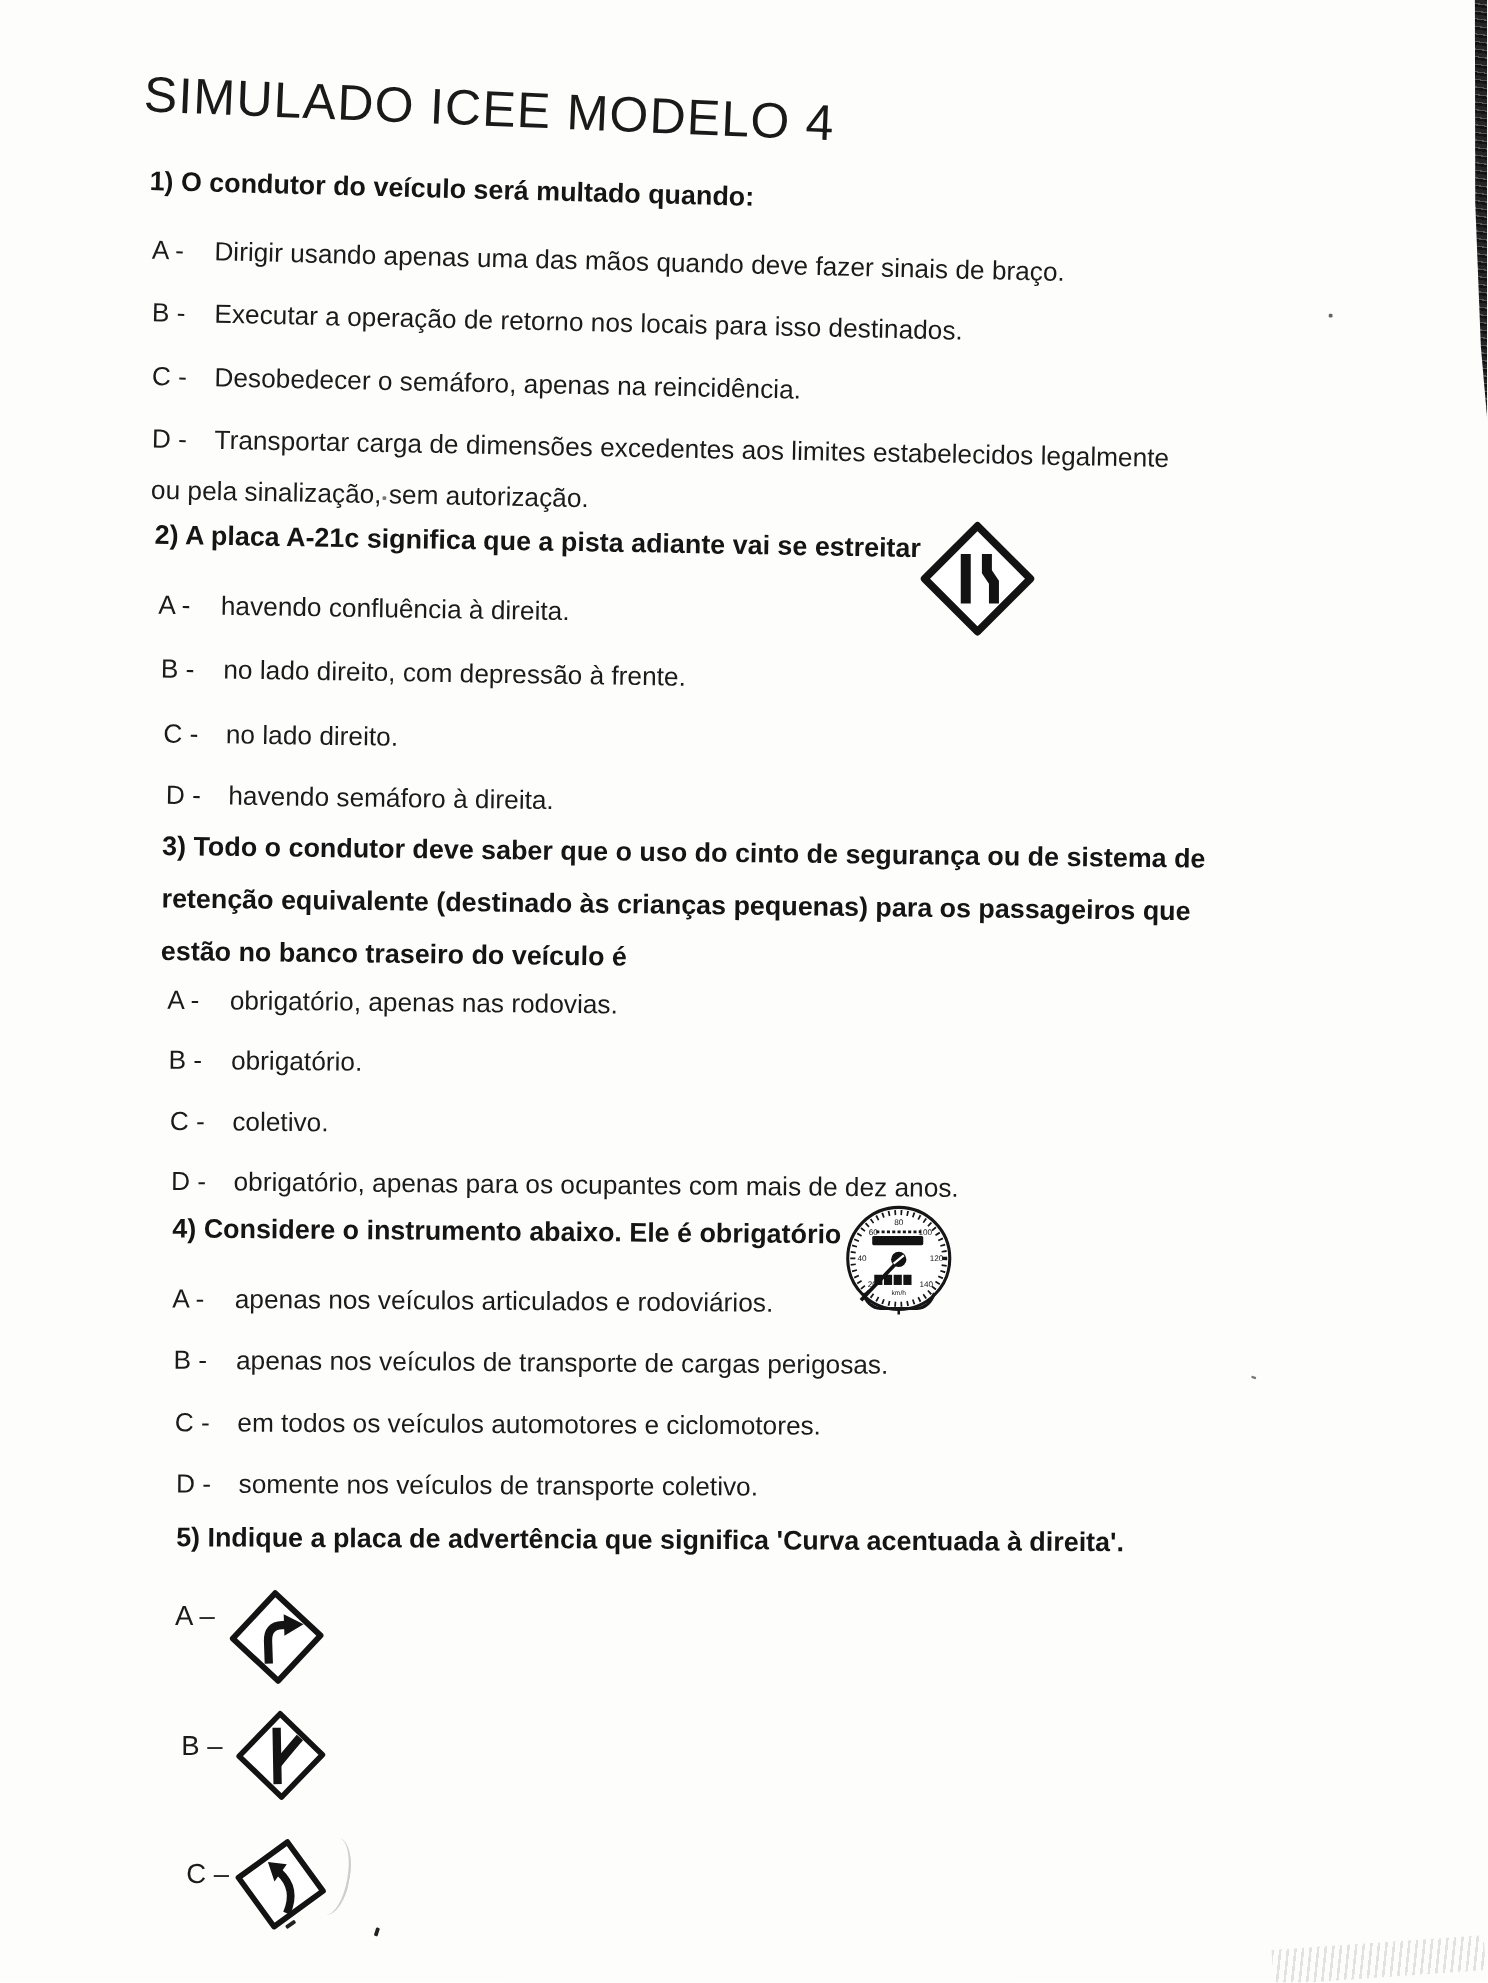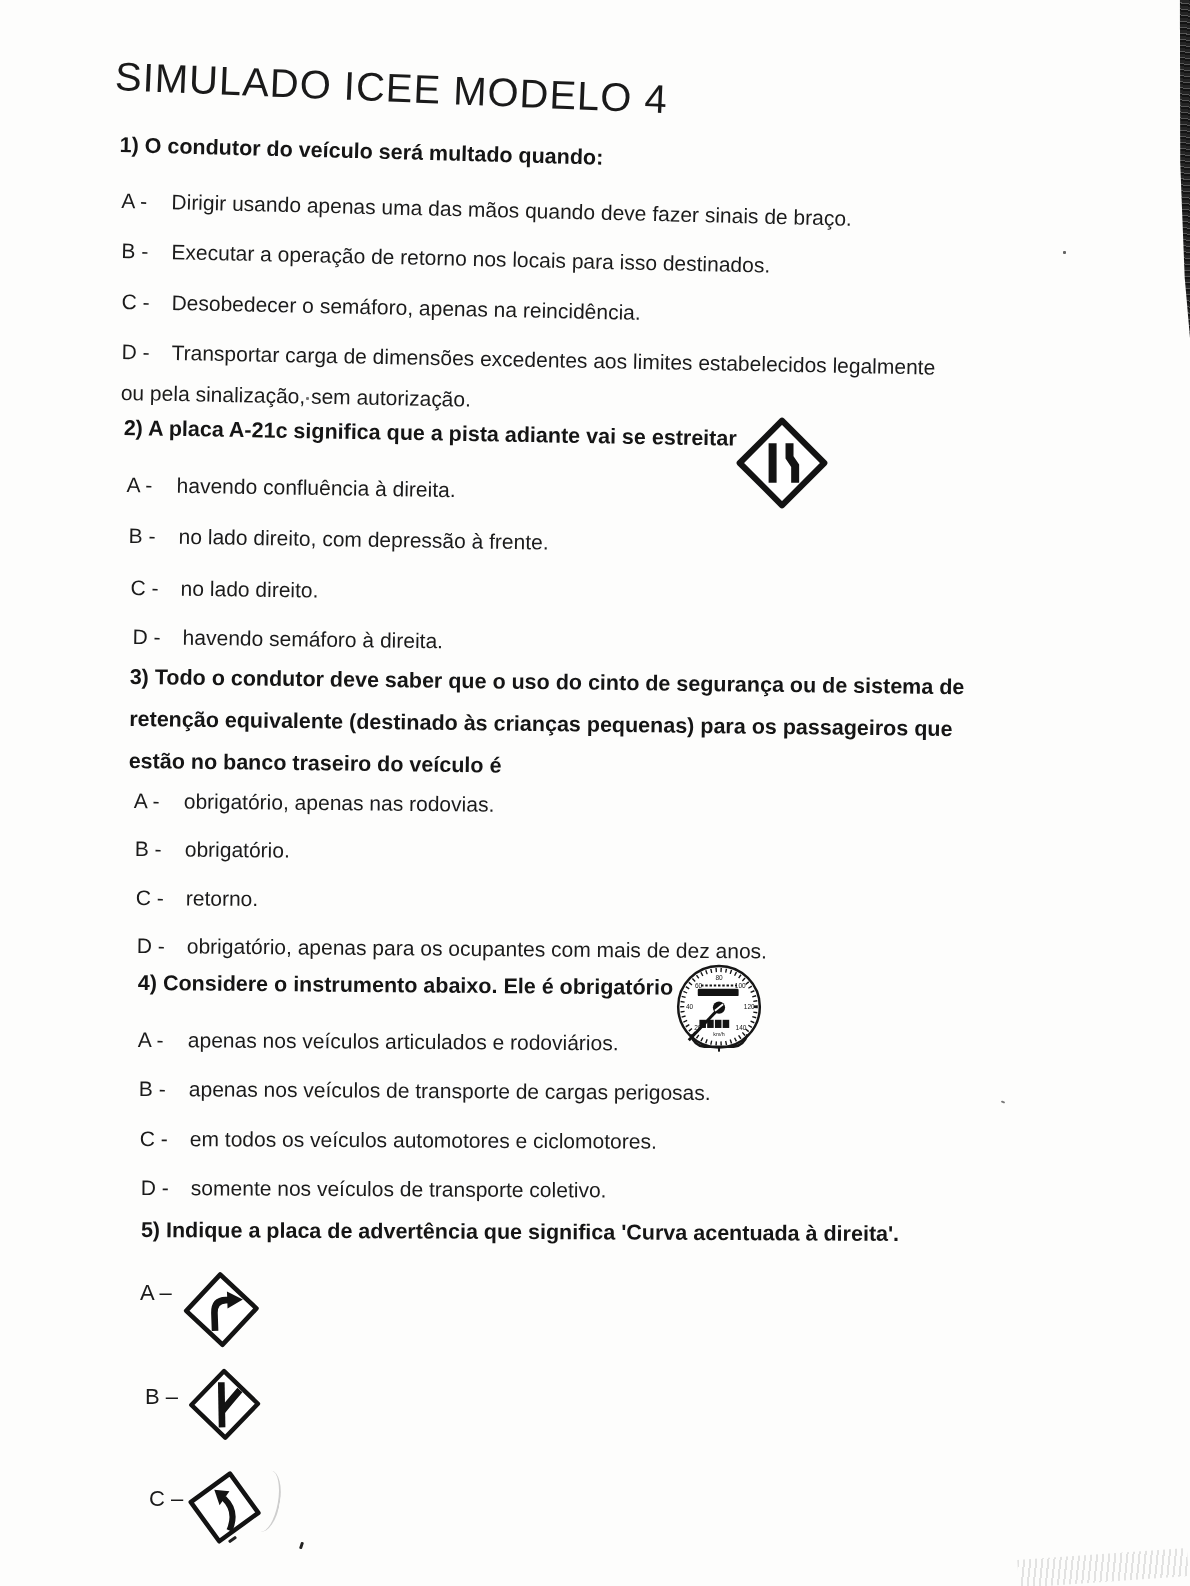--- a/index.html
+++ b/index.html
@@ -99,21 +99,21 @@
     <span class="ln">retenção equivalente (destinado às crianças pequenas) para os passageiros que</span>
     <span class="ln">estão no banco traseiro do veículo é</span>
   </div>
   <div class="abs opt" style="left:134px;top:780px;transform:rotate(0.6deg);">
     <span class="lab">A -</span><span>obrigatório, apenas nas rodovias.</span>
   </div>
   <div class="abs opt" style="left:135px;top:828px;transform:rotate(0.6deg);">
     <span class="lab">B -</span><span>obrigatório.</span>
   </div>
   <div class="abs opt" style="left:136px;top:877px;transform:rotate(0.5deg);">
-    <span class="lab">C -</span><span>retorno.</span>
+    <span class="lab">C -</span><span>coletivo.</span>
   </div>
   <div class="abs opt" style="left:137px;top:925px;transform:rotate(0.5deg);">
     <span class="lab">D -</span><span>obrigatório, apenas para os ocupantes com mais de dez anos.</span>
   </div>
 
   <div class="abs qh" style="left:138px;top:971px;transform:rotate(0.5deg);">4) Considere o instrumento abaixo. Ele é obrigatório</div>
 
   <div class="abs" style="left:670px;top:954px;">
     <svg class="sgn" width="98" height="112" viewBox="0 0 120 120">
       <circle cx="60" cy="56" r="50" fill="#fff" stroke="#161616" stroke-width="3"></circle>

